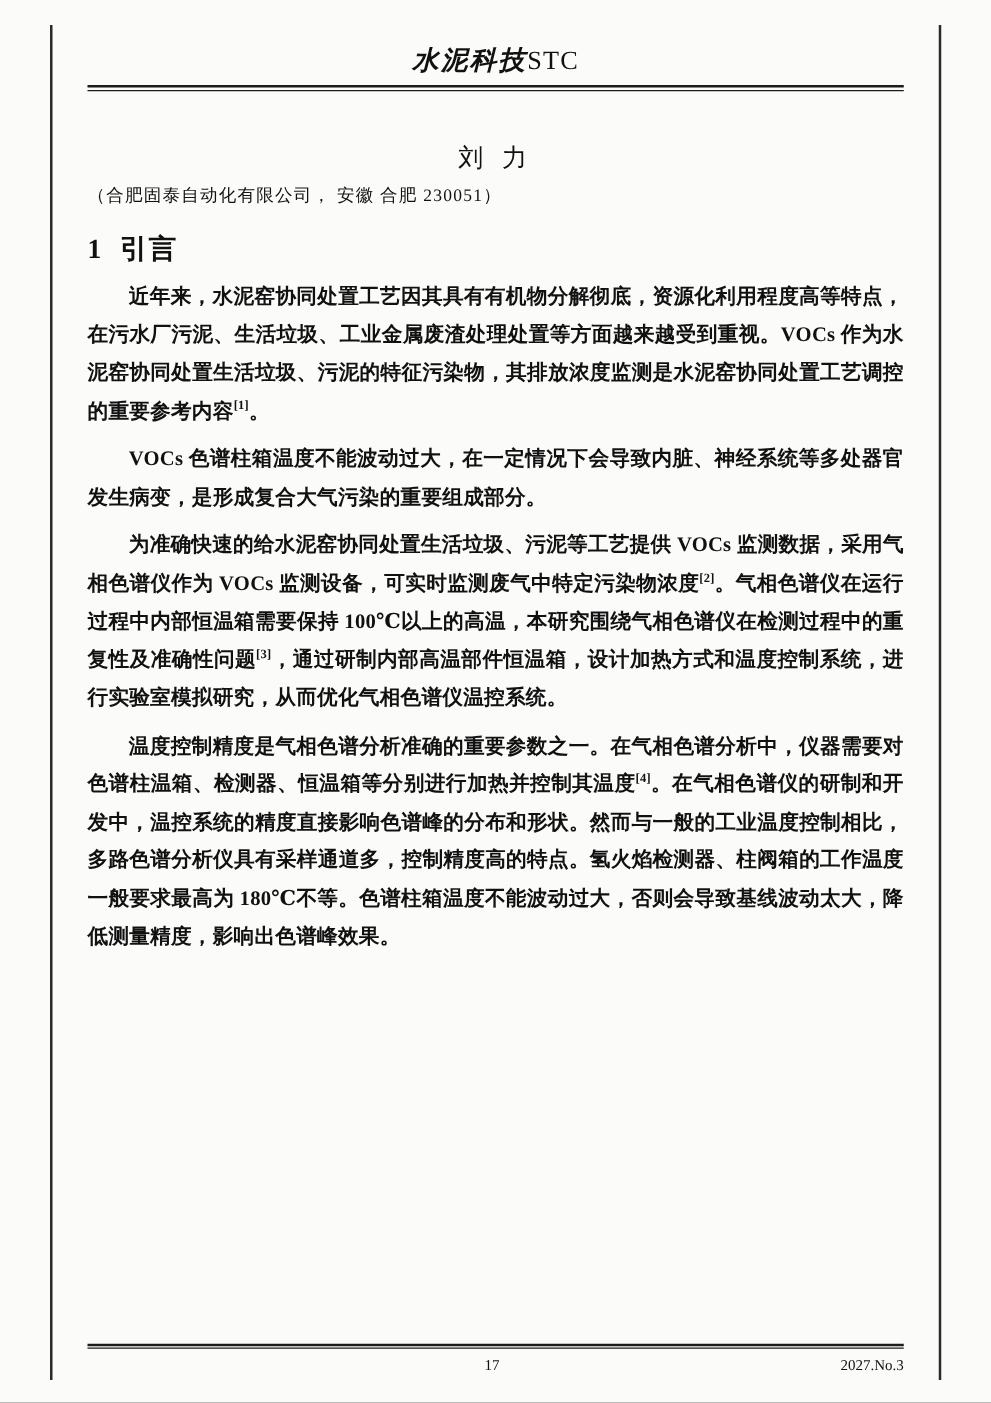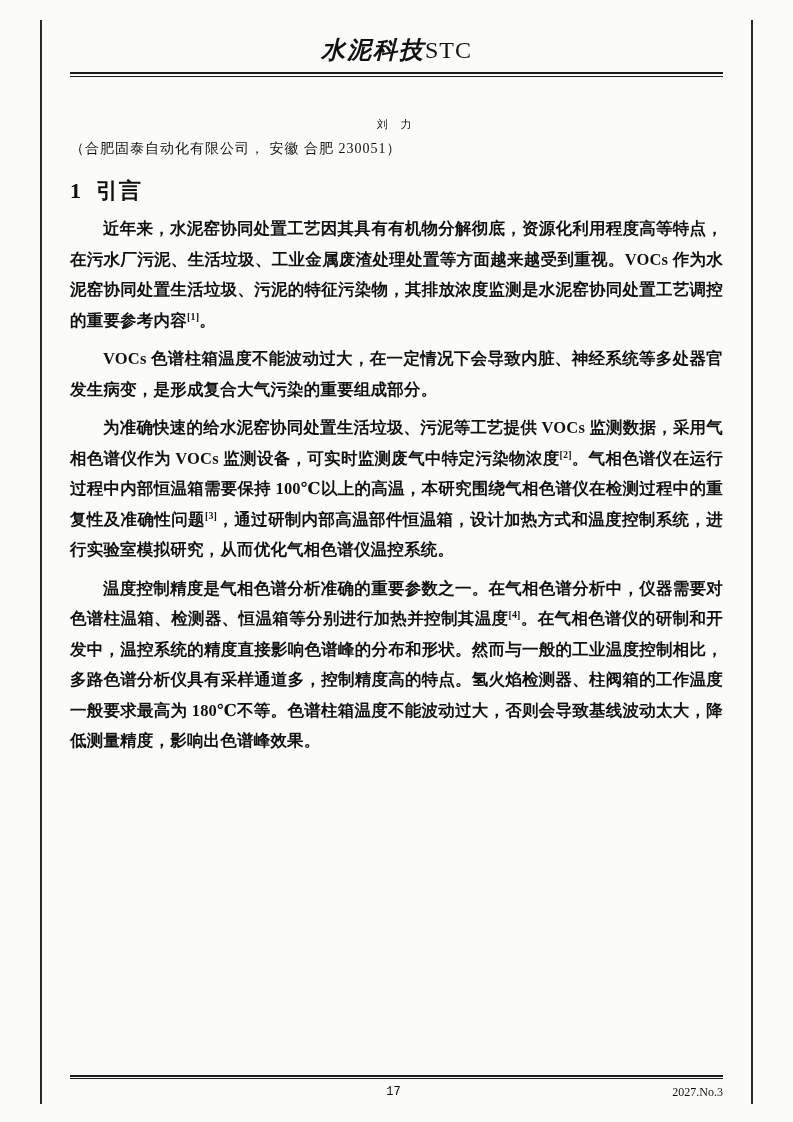--- a/index.html
+++ b/index.html
@@ -34,21 +34,21 @@
     position: absolute;
     left: 70px;
     right: 70px;
     top: 34px;
     bottom: 24px;
   }
 
   
   .runhead {
     text-align: center;
-    font-size: 24px;
+    font-size: 21px;
     letter-spacing: 2px;
     padding-bottom: 6px;
     font-family: "Liberation Serif", "DejaVu Serif", serif;
     font-style: italic;
     font-weight: bold;
   }
   .runhead .stc {
     font-style: normal;
     font-weight: normal;
     letter-spacing: 1px;
@@ -65,21 +65,21 @@
   h1.title {
     font-size: 27px;
     font-weight: bold;
     text-align: center;
     line-height: 1.5;
     margin: 0 30px 20px 30px;
     letter-spacing: 1px;
   }
   .author {
     text-align: center;
-    font-size: 11px;
+    font-size: 20px;
     letter-spacing: 5px;
     margin-bottom: 8px;
   }
   .affil {
     text-align: left;
     font-size: 14px;
     letter-spacing: 1px;
   }
 
   h2.sec {
@@ -127,21 +127,20 @@
     align-items: baseline;
     justify-content: space-between;
     font-size: 12px;
     font-family: "Liberation Serif", "DejaVu Serif", serif;
   }
   .footer-page {
     position: absolute;
     left: 0; right: 6px;
     text-align: center;
     font-size: 12px;
-    font-family: Liberation Mono, monospace;
   }
   .footer-right { margin-left: auto; }
   .footer-left { visibility: hidden; }
 </style>
 </head>
 <body>
 
 <div class="page">
   <div class="page-frame"></div>
 

